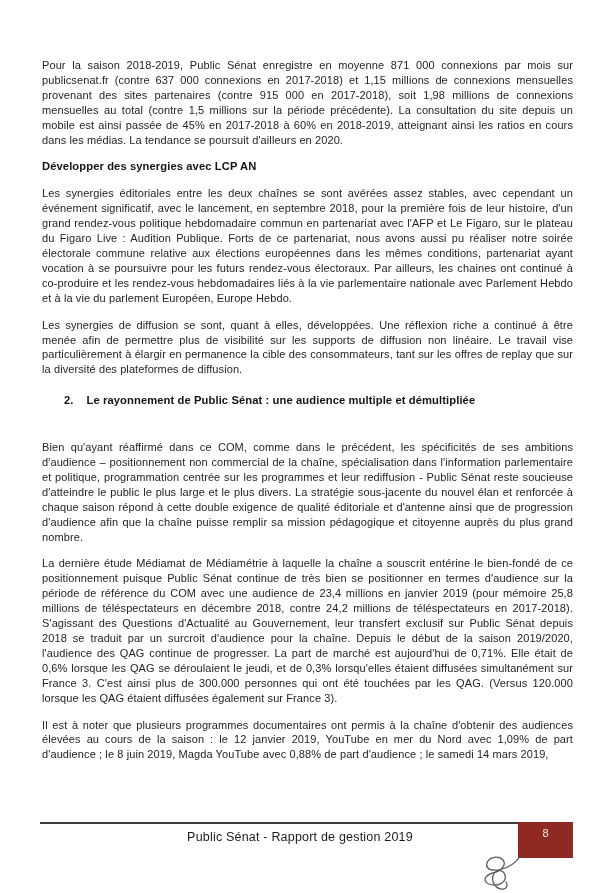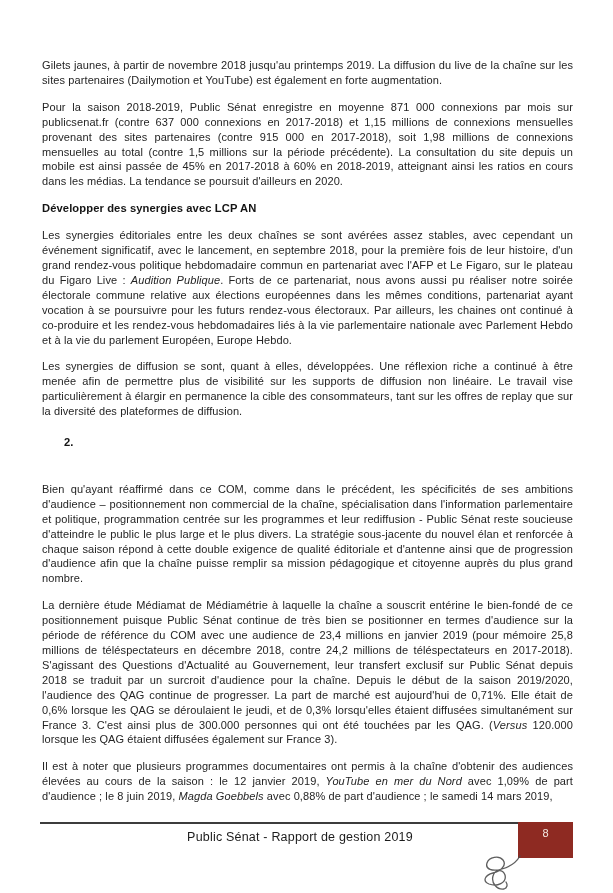--- a/index.html
+++ b/index.html
@@ -40,21 +40,21 @@
   }
   .numbered-heading {
     display: flex;
     gap: 13px;
     font-weight: bold;
     font-size: 11.2px;
     color: #141414;
     text-align: left;
     margin: 16px 0 32px 22px;
   }
-  .em { font-style: italic; }
+  .em { }
   .footer {
     position: absolute;
     left: 0;
     top: 820px;
     width: 613px;
     height: 73px;
   }
   .footer-rule {
     position: absolute;
     left: 40px;
@@ -92,39 +92,39 @@
     top: 22px;
   }
 </style>
 </head>
 <body>
 
 <div class="page">
 
   <main class="content">
 
-    <p>Gilets jaunes, à partir de novembre 2018 jusqu'au printemps 2019. La diffusion du live de la chaîne sur les sites partenaires (Dailymotion et YouTube) est également en forte augmentation.</p>
 
     <p>Pour la saison 2018-2019, Public Sénat enregistre en moyenne 871 000 connexions par mois sur publicsenat.fr (contre 637 000 connexions en 2017-2018) et 1,15 millions de connexions mensuelles provenant des sites partenaires (contre 915 000 en 2017-2018), soit 1,98 millions de connexions mensuelles au total (contre 1,5 millions sur la période précédente). La consultation du site depuis un mobile est ainsi passée de 45% en 2017-2018 à 60% en 2018-2019, atteignant ainsi les ratios en cours dans les médias. La tendance se poursuit d'ailleurs en 2020.</p>
 
     <h3 class="subheading">Développer des synergies avec LCP AN</h3>
 
     <p><span>Les synergies éditoriales entre les deux chaînes se sont avérées assez stables, avec cependant un événement significatif, avec le lancement, en septembre 2018, pour la première fois de leur histoire, d'un grand rendez-vous politique hebdomadaire commun en partenariat avec l'AFP et Le Figaro, sur le plateau du Figaro Live : </span><span class="em">Audition Publique</span><span>. Forts de ce partenariat, nous avons aussi pu réaliser notre soirée électorale commune relative aux élections européennes dans les mêmes conditions, partenariat ayant vocation à se poursuivre pour les futurs rendez-vous électoraux. Par ailleurs, les chaines ont continué à co-produire et les rendez-vous hebdomadaires liés à la vie parlementaire nationale avec Parlement Hebdo et à la vie du parlement Européen, Europe Hebdo.</span></p>
 
     <p>Les synergies de diffusion se sont, quant à elles, développées. Une réflexion riche a continué à être menée afin de permettre plus de visibilité sur les supports de diffusion non linéaire. Le travail vise particulièrement à élargir en permanence la cible des consommateurs, tant sur les offres de replay que sur la diversité des plateformes de diffusion.</p>
 
     <div class="numbered-heading">
       <span>2.</span>
+      <span>Le rayonnement de Public Sénat : une audience multiple et démultipliée</span>
     </div>
 
     <p>Bien qu'ayant réaffirmé dans ce COM, comme dans le précédent, les spécificités de ses ambitions d'audience – positionnement non commercial de la chaîne, spécialisation dans l'information parlementaire et politique, programmation centrée sur les programmes et leur rediffusion - Public Sénat reste soucieuse d'atteindre le public le plus large et le plus divers. La stratégie sous-jacente du nouvel élan et renforcée à chaque saison répond à cette double exigence de qualité éditoriale et d'antenne ainsi que de progression d'audience afin que la chaîne puisse remplir sa mission pédagogique et citoyenne auprès du plus grand nombre.</p>
 
     <p><span>La dernière étude Médiamat de Médiamétrie à laquelle la chaîne a souscrit entérine le bien-fondé de ce positionnement puisque Public Sénat continue de très bien se positionner en termes d'audience sur la période de référence du COM avec une audience de 23,4 millions en janvier 2019 (pour mémoire 25,8 millions de téléspectateurs en décembre 2018, contre 24,2 millions de téléspectateurs en 2017-2018). S'agissant des Questions d'Actualité au Gouvernement, leur transfert exclusif sur Public Sénat depuis 2018 se traduit par un surcroit d'audience pour la chaîne. Depuis le début de la saison 2019/2020, l'audience des QAG continue de progresser. La part de marché est aujourd'hui de 0,71%. Elle était de 0,6% lorsque les QAG se déroulaient le jeudi, et de 0,3% lorsqu'elles étaient diffusées simultanément sur France 3. C'est ainsi plus de 300.000 personnes qui ont été touchées par les QAG. (</span><span class="em">Versus</span><span> 120.000 lorsque les QAG étaient diffusées également sur France 3).</span></p>
 
-    <p><span>Il est à noter que plusieurs programmes documentaires ont permis à la chaîne d'obtenir des audiences élevées au cours de la saison : le 12 janvier 2019, </span><span class="em">YouTube en mer du Nord</span><span> avec 1,09% de part d'audience ; le 8 juin 2019, </span><span class="em">Magda Goebbels</span><span> avec 0,88% de part d'audience ; le samedi 14 mars 2019,</span></p>
+    <p><span>Il est à noter que plusieurs programmes documentaires ont permis à la chaîne d'obtenir des audiences élevées au cours de la saison : le 12 janvier 2019, </span><span class="em">YouTube en mer du Nord</span><span> avec 1,09% de part d'audience ; le 8 juin 2019, </span><span class="em">Magda YouTube</span><span> avec 0,88% de part d'audience ; le samedi 14 mars 2019,</span></p>
 
   </main>
 
   <footer class="footer">
     <div class="footer-rule"></div>
     <div class="footer-title">Public Sénat - Rapport de gestion 2019</div>
     <div class="page-number-box">
       <span>8</span>
     </div>
     <svg class="signature" width="52" height="50" viewBox="0 0 52 50" aria-hidden="true">

